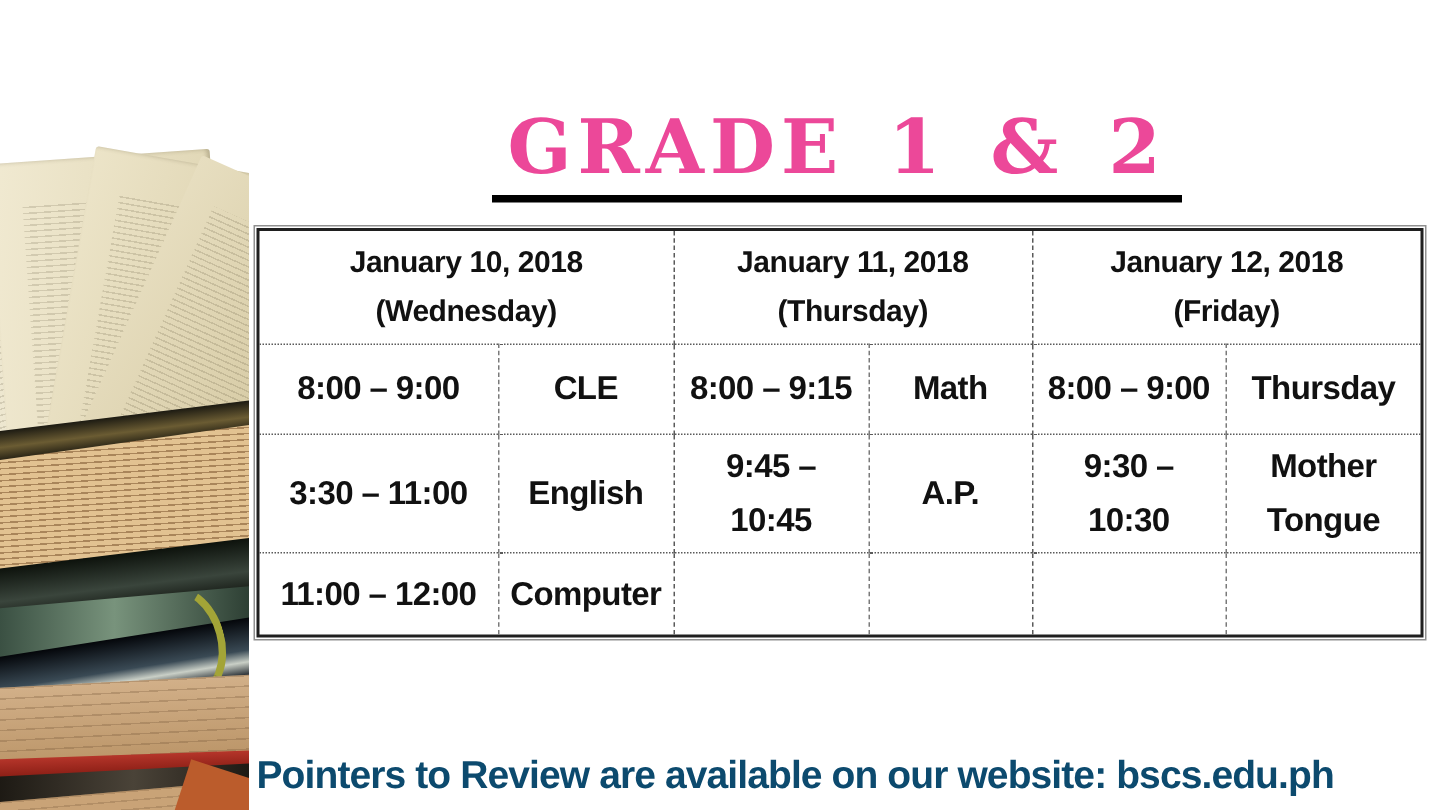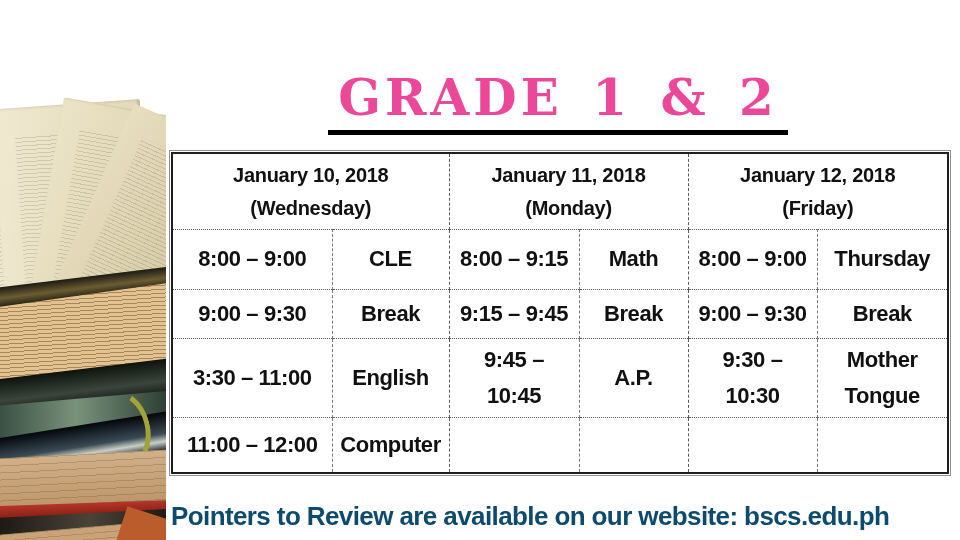--- a/index.html
+++ b/index.html
@@ -118,44 +118,36 @@
           <col style="width:130px">
       </colgroup>
       <thead>
         <tr>
           <th colspan="2">
             <span class="hline">January 10, 2018</span>
             <span class="hline">(Wednesday)</span>
           </th>
           <th colspan="2">
             <span class="hline">January 11, 2018</span>
-            <span class="hline">(Monday)</span>
+            <span class="hline">(Thursday)</span>
           </th>
           <th colspan="2">
             <span class="hline">January 12, 2018</span>
             <span class="hline">(Friday)</span>
           </th>
         </tr>
       </thead>
       <tbody>
         <tr class="r1">
           <td>8:00 – 9:00</td>
           <td class="csep">CLE</td>
           <td class="gsep">8:00 – 9:15</td>
           <td class="csep">Math</td>
           <td class="gsep">8:00 – 9:00</td>
           <td class="csep">Thursday</td>
-        </tr>
-        <tr class="r2">
-          <td>9:00 – 9:30</td>
-          <td class="csep">Break</td>
-          <td class="gsep">9:15 – 9:45</td>
-          <td class="csep">Break</td>
-          <td class="gsep">9:00 – 9:30</td>
-          <td class="csep">Break</td>
         </tr>
         <tr class="r3">
           <td>3:30 – 11:00</td>
           <td class="csep">English</td>
           <td class="gsep">9:45 – 10:45</td>
           <td class="csep">A.P.</td>
           <td class="gsep">9:30 – 10:30</td>
           <td class="csep">Mother Tongue</td>
         </tr>
         <tr class="r4">

